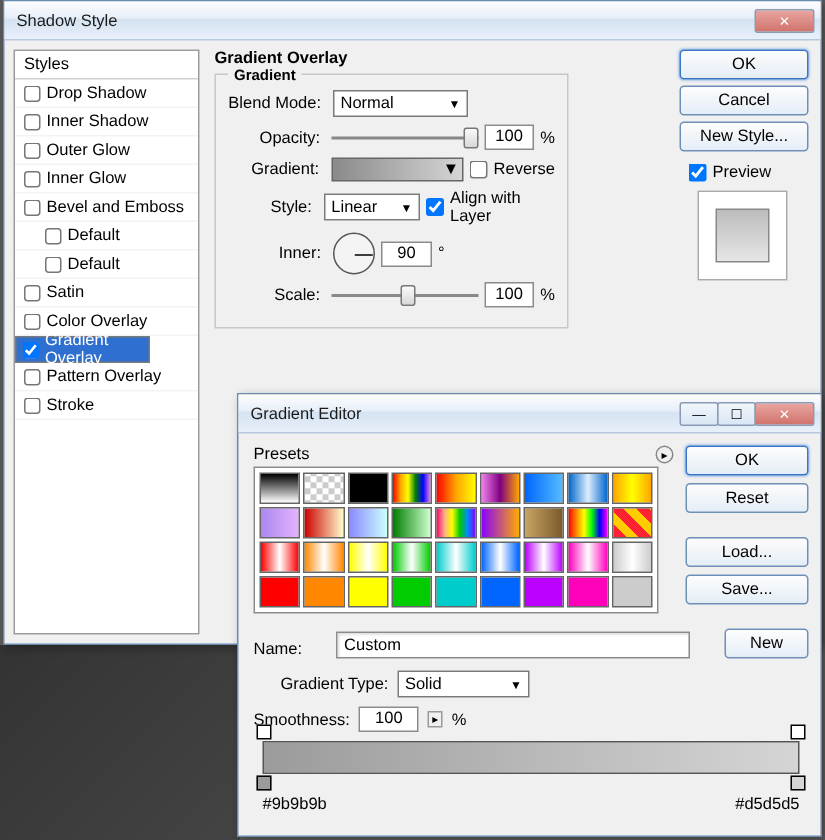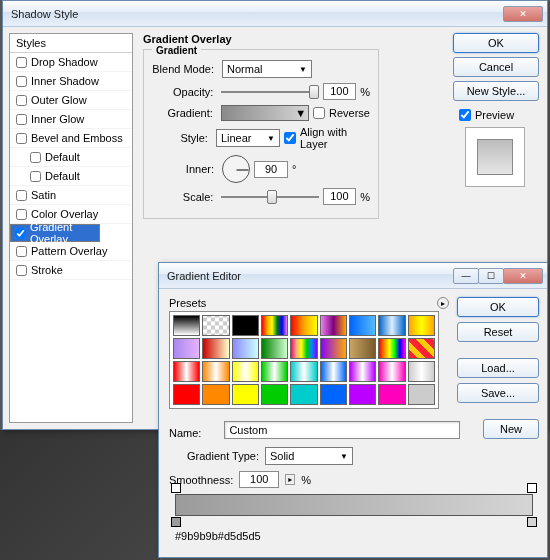--- a/index.html
+++ b/index.html
@@ -54,21 +54,21 @@
 .sw{height:21px;border:1px solid #666}
 .ge-right{width:82px;margin-left:8px;display:flex;flex-direction:column;gap:5px}
 .name-row{display:flex;align-items:flex-end;gap:23px;margin-top:10px}
 .name-row input{flex:1;height:18px;border:1px solid #8a8a8a;padding:0 4px;box-shadow:inset 1px 1px 2px rgba(0,0,0,.15)}
 .gt-row{display:flex;align-items:center;gap:6px;margin-top:8px;margin-left:18px}
 .smooth-row{display:flex;align-items:center;gap:6px;margin-top:6px}
 .gradedit{margin-top:6px}
 .gradband{height:22px;border:1px solid #555;background:linear-gradient(90deg,#9b9b9b,#d5d5d5);position:relative;margin:0 6px}
 .stop{width:10px;height:10px;border:1px solid #000;background:#fff;position:absolute;bottom:-12px;transform:translateX(-50%)}
 .stop.top{bottom:auto;top:-12px}
-.hexrow{display:flex;margin:14px 6px 0 6px;font-size:10px}
+.hexrow{display:flex;justify-content:space-between;margin:14px 6px 0 6px;font-size:10px}
 .bgimg{position:absolute;left:0;top:430px;width:160px;height:130px;background:linear-gradient(135deg,#333,#444)}
 </style>
 </head>
 <body>
 
 <div class="bgimg"></div>
 
 <div class="dlg dlg-main">
   <div class="titlebar">
     <span>Shadow Style</span>

